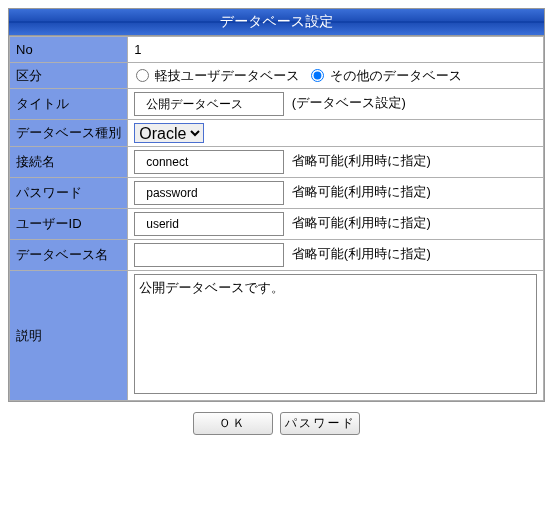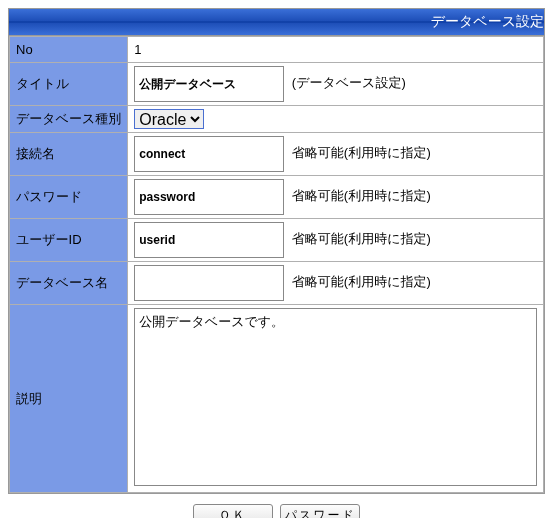--- a/index.html
+++ b/index.html
@@ -10,21 +10,21 @@
     font-size: 13px;
     background: #fff;
   }
   .dialog {
     width: 537px;
     border: 1px solid #999;
   }
   .title-bar {
     background: linear-gradient(to bottom, #3a6fd8 0%, #1e4fb8 45%, #0a3aa0 50%, #1e4fb8 55%, #3a6fd8 100%);
     color: #fff;
-    text-align: right;
+    text-align: center;
     padding: 4px 0;
     font-size: 14px;
     border-bottom: 1px solid #999;
   }
   table.form {
     width: 100%;
     border-collapse: collapse;
   }
   table.form td {
     border: 1px solid #b0b0b0;
@@ -38,42 +38,41 @@
     width: 108px;
     white-space: nowrap;
   }
   td.value {
     background: #fff;
   }
   input[type="text"], input[type="password"] {
     font-family: inherit;
     font-size: 12px;
     border: 1px solid #888;
-    padding: 2px 4px;
-    height: 36px;
+    padding: 2px 11px;
+    height: 24px;
     vertical-align: middle;
-    font-weight: bold;
   }
   input.wide { width: 150px; }
   select {
     font-family: inherit;
     font-size: 16px;
     border: 1px solid #4a6fd0;
     height: 20px;
     vertical-align: middle;
   }
   select.disabled {
     background: #eee;
     color: #888;
     border-color: #aaa;
   }
   .hint { margin-left: 4px; }
   textarea {
     width: 100%;
-    height: 178px;
+    height: 120px;
     font-family: inherit;
     font-size: 13px;
     border: 1px solid #888;
     padding: 4px;
     resize: none;
     overflow-y: scroll;
   }
   td.textarea-cell { padding: 2px; }
   .button-row {
     text-align: center;
@@ -97,20 +96,29 @@
 </head>
 <body>
 
 <div class="dialog">
   <div class="title-bar">データベース設定</div>
   <table class="form">
     <tbody>
         <tr>
       <td class="label">No</td>
       <td class="value">1</td>
+    </tr>
+    <tr>
+      <td class="label">区分</td>
+      <td class="value">
+        <input type="radio" name="div" id="r1" style="">
+        <label class="rlabel" for="r1">軽技ユーザデータベース</label>
+        <input type="radio" name="div" id="r2" checked="" style="">
+        <label class="rlabel" for="r2">その他のデータベース</label>
+      </td>
     </tr>
     <tr>
       <td class="label">タイトル</td>
       <td class="value">
         <input type="text" class="wide" value="公開データベース" style="">
         <span class="hint">(データベース設定)</span>
       </td>
     </tr>
     <tr>
       <td class="label">データベース種別</td>

